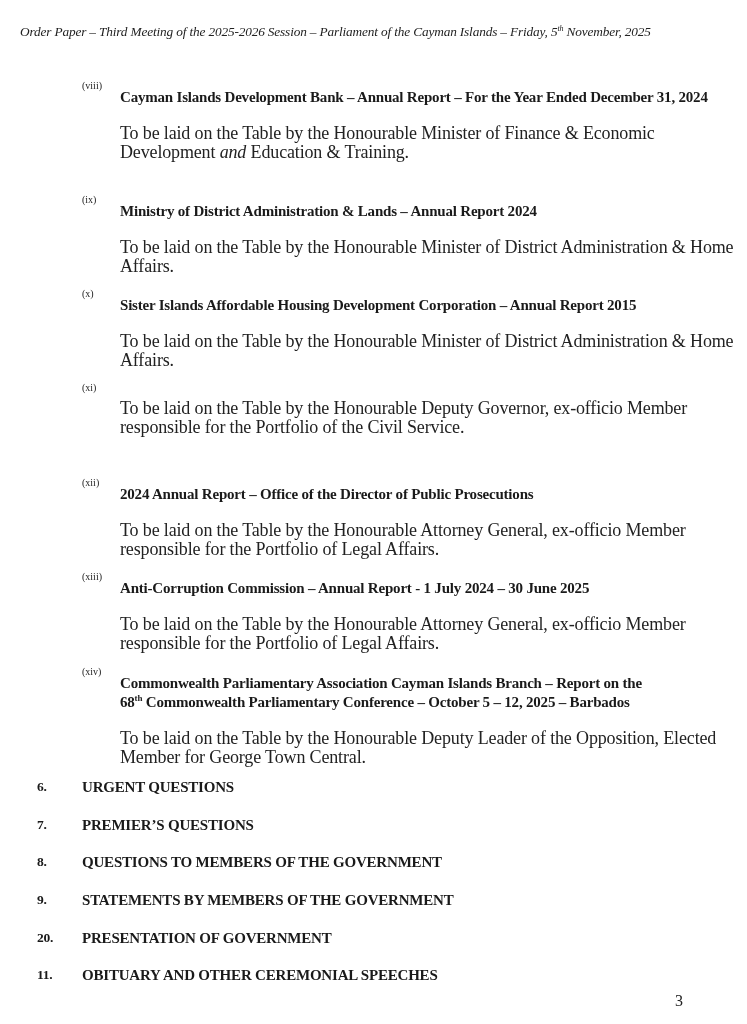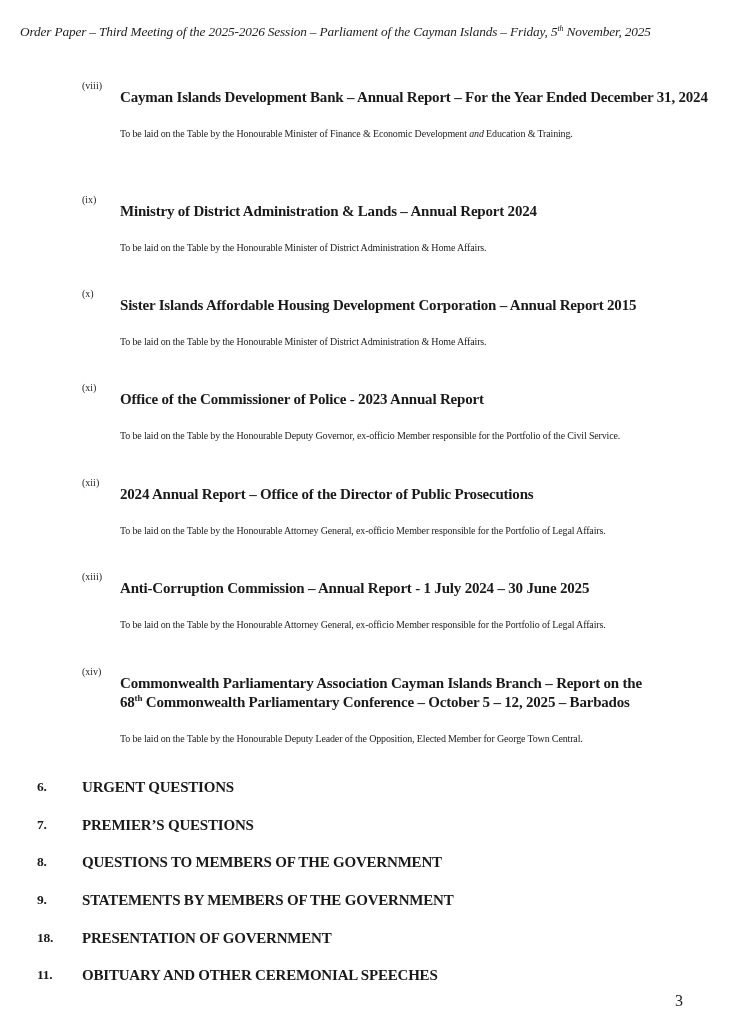--- a/index.html
+++ b/index.html
@@ -20,21 +20,21 @@
   .sub .num {
     position: absolute; left: 0; top: 0;
     font-size: 10px; color: #222;
   }
   .sub .title {
     margin-left: 38px; font-weight: bold; font-size: 15px;
     line-height: 19px; letter-spacing: -0.2px; margin-top: 8px;
   }
   .sub .title sup { font-size: 9px; vertical-align: 6px; line-height: 0; }
   .sub .desc {
-    margin-left: 38px; margin-top: 17px; font-size: 10px; line-height: 19px;
+    margin-left: 38px; margin-top: 17px; font-size: 18px; line-height: 19px;
     letter-spacing: -0.15px; color: #222;
   }
   .sec {
     position: absolute; left: 37px; font-weight: bold; font-size: 15px;
     letter-spacing: -0.2px;
   }
   .sec .snum { position: absolute; left: 0; font-size: 13.5px; }
   .sec .stitle { position: absolute; left: 45px; white-space: nowrap; }
   .page-num {
     position: absolute; top: 992px; left: 675px; font-size: 16px; color: #222;
@@ -58,21 +58,20 @@
 </div>
 
 <div class="sub" style="top:288px;">
   <span class="num">(x)</span>
   <div class="title">Sister Islands Affordable Housing Development Corporation – Annual Report 2015</div>
   <div class="desc">To be laid on the Table by the Honourable Minister of District Administration &amp; Home Affairs.</div>
 </div>
 
 <div class="sub" style="top:382px;">
   <span class="num">(xi)</span>
-  <div class="title">Office of the Commissioner of Police - 2023 Annual Report</div>
   <div class="desc">To be laid on the Table by the Honourable Deputy Governor, ex-officio Member responsible for the Portfolio of the Civil Service.</div>
 </div>
 
 <div class="sub" style="top:477px;">
   <span class="num">(xii)</span>
   <div class="title">2024 Annual Report – Office of the Director of Public Prosecutions</div>
   <div class="desc">To be laid on the Table by the Honourable Attorney General, ex-officio Member responsible for the Portfolio of Legal Affairs.</div>
 </div>
 
 <div class="sub" style="top:571px;">
@@ -97,21 +96,21 @@
 </div>
 <div class="sec" style="top:854px;">
   <span class="snum">8.</span>
   <span class="stitle">QUESTIONS TO MEMBERS OF THE GOVERNMENT</span>
 </div>
 <div class="sec" style="top:892px;">
   <span class="snum">9.</span>
   <span class="stitle">STATEMENTS BY MEMBERS OF THE GOVERNMENT</span>
 </div>
 <div class="sec" style="top:930px;">
-  <span class="snum">18.</span>
+  <span class="snum">20.</span>
   <span class="stitle">PRESENTATION OF GOVERNMENT</span>
 </div>
 <div class="sec" style="top:967px;">
   <span class="snum">11.</span>
   <span class="stitle">OBITUARY AND OTHER CEREMONIAL SPEECHES</span>
 </div>
 
 <div class="page-num">3</div>
 
 </body></html>

